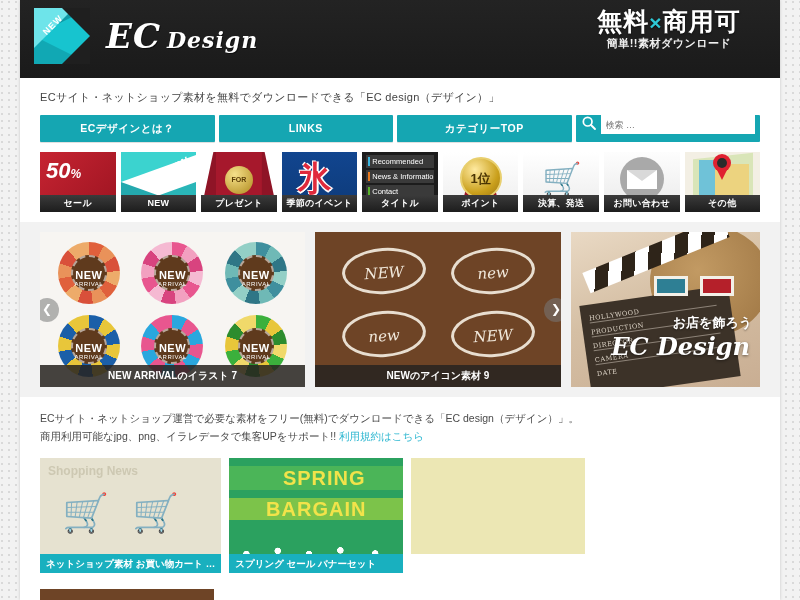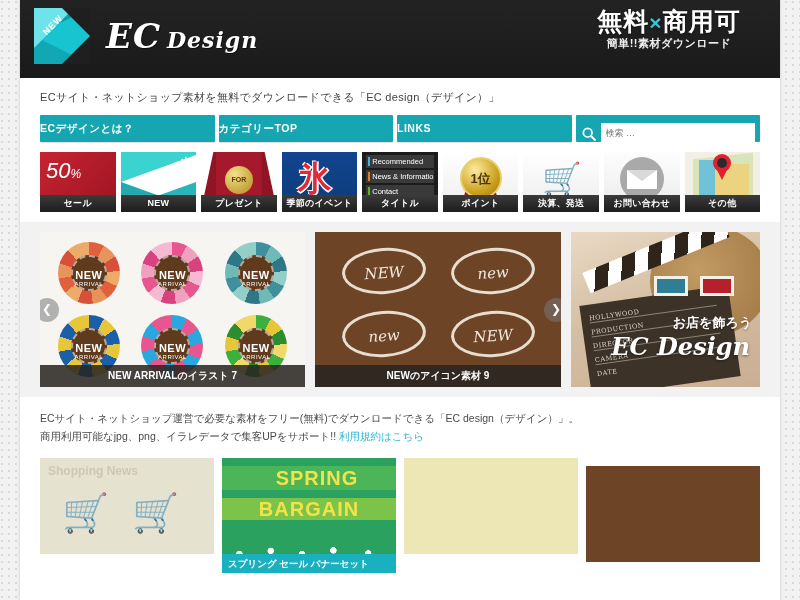--- a/index.html
+++ b/index.html
@@ -93,28 +93,28 @@
 
   
   .tagline {
     padding: 12px 20px 10px 20px; font-size: 11px; color: #444;
     letter-spacing: 0.3px;
   }
 
   
   .nav { display: flex; gap: 4px; padding: 0 20px; }
   .nav-btn {
-    flex: 1 1 0; height: 27px; line-height: 27px; text-align: left;
+    flex: 1 1 0; height: 27px; line-height: 27px; text-align: center;
     background: #15a6b2; color: #fff; font-size: 10.5px; font-weight: bold;
     border-radius: 1px; letter-spacing: 0.5px;
     box-shadow: 0 1px 0 rgba(0,0,0,0.12);
   }
   .nav-search {
     flex: 1 1 0; height: 27px; background: #15a6b2; display: flex;
-    align-items: flex-end; padding: 0 5px; gap: 4px; border-radius: 1px;
+    align-items: flex-start; padding: 0 5px; gap: 4px; border-radius: 1px;
   }
   .nav-search .sicon { width: 16px; height: 16px; flex: 0 0 16px; }
   .nav-search input {
     flex: 1 1 auto; height: 19px; border: 0; background: #fff;
     font-size: 9px; color: #999; padding: 0 5px; outline: none;
     font-family: "Liberation Sans", sans-serif;
   }
 
   
   .cats { display: flex; gap: 5px; padding: 10px 20px 0 20px; }
@@ -124,21 +124,21 @@
   }
   .cat .art { position: absolute; inset: 0; overflow: hidden; }
   .cat .lbl {
     position: absolute; left: 0; right: 0; bottom: 0; height: 17px;
     line-height: 17px; text-align: center;
     background: linear-gradient(#3b3b3b,#1d1d1d);
     color: #fff; font-size: 9px; font-weight: bold; letter-spacing: 0.3px;
   }
   
   .art-sale { background: linear-gradient(135deg,#c62432,#9d1421); }
-  .art-sale .t { position:absolute; left:6px; top:6px; color:#fff; font-size:22px; font-weight:normal; font-style:italic; }
+  .art-sale .t { position:absolute; left:6px; top:6px; color:#fff; font-size:22px; font-weight:bold; font-style:italic; }
   .art-sale .t small { font-size: 12px; }
   .art-new { background: #fff; }
   .art-new .d1 { position:absolute; left:0; top:0; width:0; height:0; border-left:83px solid #3bd3cf; border-bottom:30px solid transparent; }
   .art-new .d2 { position:absolute; right:0; bottom:0; width:0; height:0; border-right:83px solid #2ab6b8; border-top:30px solid transparent; }
   .art-new .d3 { position:absolute; left:0; bottom:0; width:0; height:0; border-left:83px solid #24a9ae; border-top:30px solid transparent; }
   .art-new .tag { position:absolute; right:6px; top:8px; color:#fff; font-size:11px; font-weight:bold; transform: rotate(-30deg); }
   .art-gift { background: #fff; }
   .art-gift .band { position:absolute; left:50%; top:0; width:46px; height:60px; margin-left:-23px; background:#a6182c; clip-path: polygon(0 0,100% 0,100% 72%,50% 100%,0 72%); }
   .art-gift .band2 { position:absolute; left:6px; top:0; width:14px; height:60px; background:#8f1426; transform: skewX(-12deg); }
   .art-gift .band3 { position:absolute; right:6px; top:0; width:14px; height:60px; background:#8f1426; transform: skewX(12deg); }
@@ -271,22 +271,22 @@
         <span>無料</span><span class="x">×</span><span>商用可</span>
       </div>
       <div class="promo-sub">簡単!!素材ダウンロード</div>
     </div>
   </div>
 
   <div class="tagline">ECサイト・ネットショップ素材を無料でダウンロードできる「EC design（デザイン）」</div>
 
   <div class="nav">
     <div class="nav-btn">ECデザインとは？</div>
+    <div class="nav-btn">LINKS</div>
     <div class="nav-btn">カテゴリーTOP</div>
-    <div class="nav-btn">LINKS</div>
     <div class="nav-search">
       <svg class="sicon" viewBox="0 0 24 24">
         <circle cx="10" cy="10" r="6.5" fill="none" stroke="#ffffff" stroke-width="2.6"></circle>
         <line x1="15" y1="15" x2="21" y2="21" stroke="#ffffff" stroke-width="2.8" stroke-linecap="round"></line>
       </svg>
       <input type="text" placeholder="検索 …" style="">
     </div>
   </div>
 
   <div class="cats">
@@ -470,20 +470,21 @@
   </div>
 
   <div class="grid">
 
     <div class="card">
       <div class="thumb th-cart">
         <span class="head">Shopping News</span>
         <span class="c1">🛒</span>
         <span class="c2">🛒</span>
       </div>
+      <div class="cap">ネットショップ素材 お買い物カート  …</div>
     </div>
 
     <div class="card">
       <div class="thumb th-spring">
         <span class="b1"></span>
           <span class="b2"></span>
         <span class="t1">SPRING</span>
         <span class="t2">BARGAIN</span>
         <span class="flowers"></span>
       </div>

